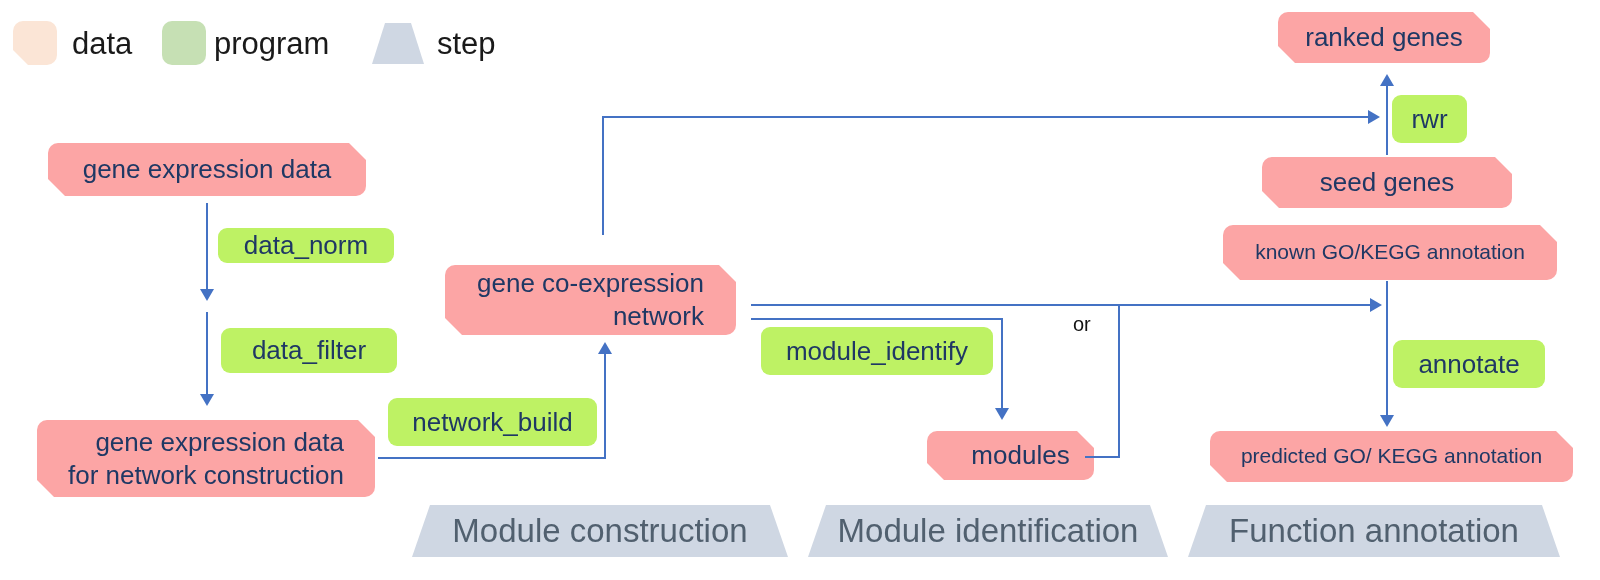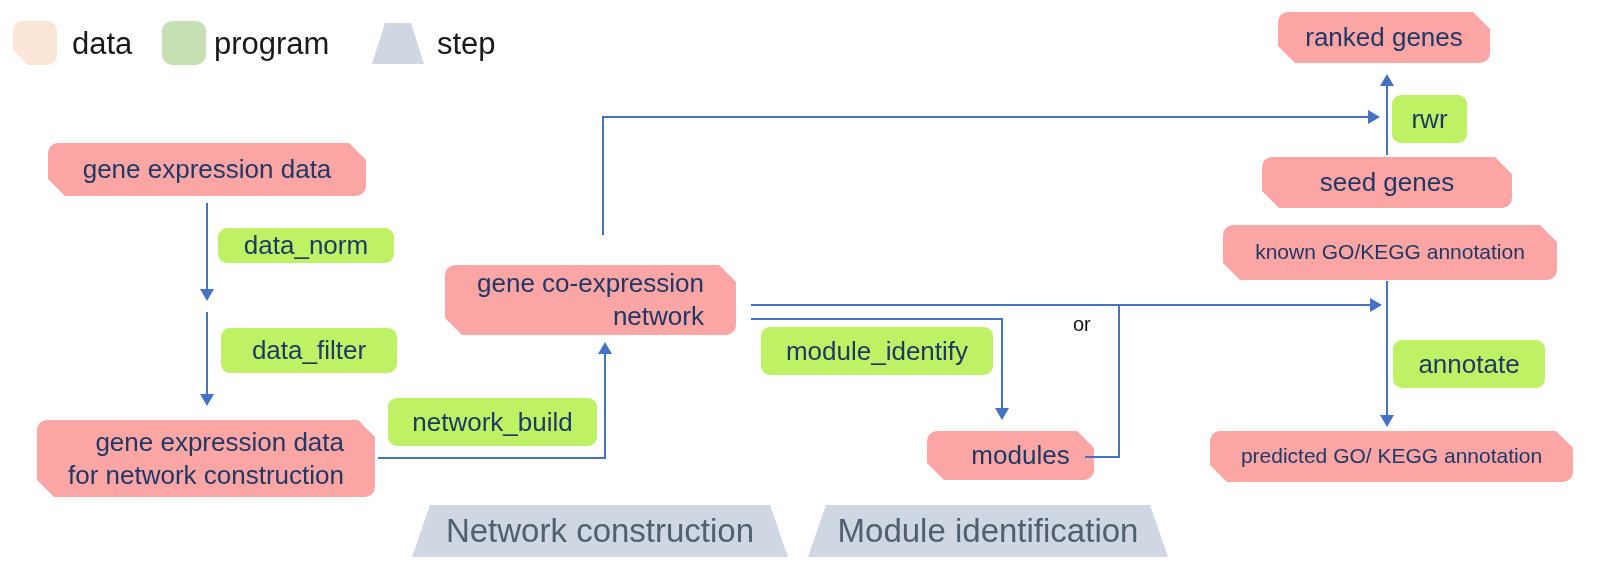--- a/index.html
+++ b/index.html
@@ -119,22 +119,23 @@
   <div class="program-node" style="left:221px;  top:328px; width:176px; height:45px;">data_filter</div>
 
   <div class="program-node" style="left:388px;  top:398px; width:209px; height:48px;">network_build</div>
 
   <div class="program-node" style="left:761px;  top:327px; width:232px; height:48px;">module_identify</div>
 
   <div class="program-node" style="left:1392px; top:95px;  width:75px;  height:48px;">rwr</div>
 
   <div class="program-node" style="left:1393px; top:340px; width:152px; height:48px;">annotate</div>
 
-  <div class="step-trap" style="left:412px;  width:376px;">Network construction</div>
+  <div class="step-trap" style="left:412px;  width:376px;">Module construction</div>
   <div class="step-trap" style="left:808px;  width:360px;">Module identification</div>
+  <div class="step-trap" style="left:1188px; width:372px;">Function annotation</div>
 
   <div class="vline" style="left:206px; top:203px; height:88px;"></div>
   <div class="arrow down" style="left:200px; top:289px;"></div>
 
   <div class="vline" style="left:206px; top:312px; height:84px;"></div>
   <div class="arrow down" style="left:200px; top:394px;"></div>
 
   <div class="hline" style="left:378px; top:457px; width:228px;"></div>
   <div class="vline" style="left:604px; top:352px; height:107px;"></div>
   <div class="arrow up" style="left:598px; top:342px;"></div>

